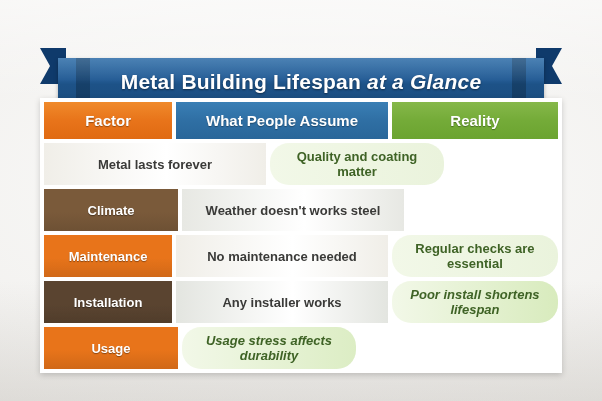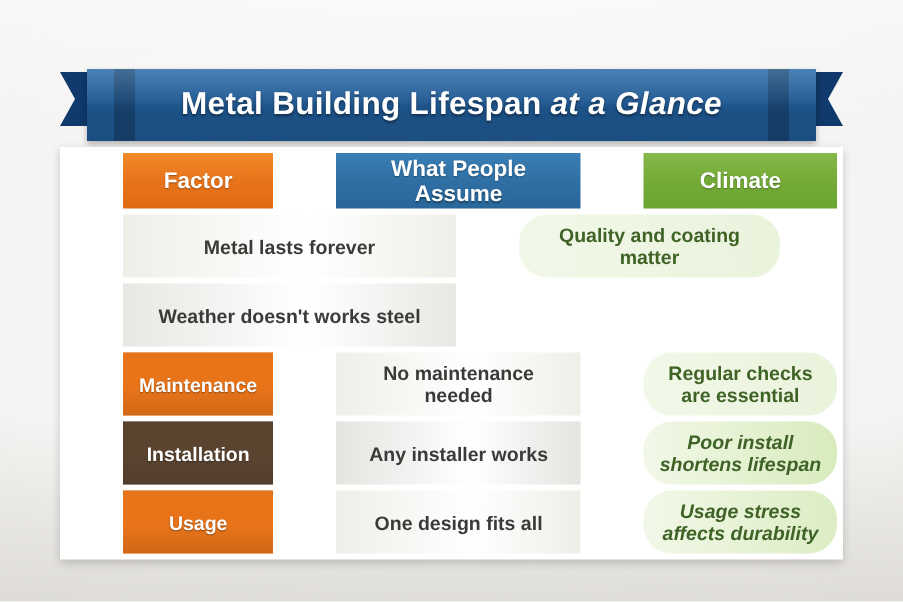--- a/index.html
+++ b/index.html
@@ -51,21 +51,21 @@
     clip-path: polygon(0 0, 100% 0, 100% 100%, 0 100%, 10px 50%);
   }
   .banner-tail.right {
     right: 0;
     clip-path: polygon(0 0, 100% 0, calc(100% - 10px) 50%, 100% 100%, 0 100%);
   }
   .banner-main {
     position: absolute;
     left: 18px;
     right: 18px;
-    top: 4px;
+    top: 16px;
     height: 48px;
     background: linear-gradient(to bottom, #2e6da8 0%, #245c95 45%, #1d5287 55%, #1b4d80 100%);
     box-shadow: 0 2px 4px rgba(0,0,0,0.28);
     display: flex;
     align-items: center;
     justify-content: center;
   }
   .banner-main:after {
     content: "";
     position: absolute;
@@ -115,21 +115,20 @@
   }
   .row:last-child { margin-bottom: 0; }
 
   .cell {
     box-sizing: border-box;
     display: flex;
     align-items: center;
     justify-content: center;
     text-align: center;
     padding: 0 8px;
-    margin-left: 38px;
   }
   .c-factor  { width: 134px; }
   .c-assume  { width: 222px; }
   .c-reality { width: 174px; }
 
   
   .row-head .cell {
     height: 37px;
     color: #ffffff;
     font-weight: bold;
@@ -181,44 +180,44 @@
       <div class="banner-notch r"></div>
       <div class="banner-title"><span>Metal Building Lifespan </span><span class="ital">at a Glance</span></div>
     </div>
   </div>
 
   <div class="table">
 
     <div class="row row-head">
       <div class="cell c-factor h-factor">Factor</div>
       <div class="cell c-assume h-assume">What People Assume</div>
-      <div class="cell c-reality h-reality">Climate</div>
+      <div class="cell c-reality h-reality">Reality</div>
     </div>
 
     <div class="row row-body">
       <div class="cell c-assume b-assume" style="background: linear-gradient(to right, rgb(240, 238, 232), rgb(255, 255, 255) 55%, rgb(240, 238, 232));">Metal lasts forever</div>
       <div class="cell c-reality b-reality" style="background: linear-gradient(to right, rgb(242, 248, 232), rgb(234, 243, 220));">Quality and coating matter</div>
     </div>
 
     <div class="row row-body alt">
+      <div class="cell c-factor b-factor" style="background: linear-gradient(rgb(122, 90, 58) 0%, rgb(122, 90, 58) 55%, rgba(0, 0, 0, 0.1) 100%), rgb(122, 90, 58);">Climate</div>
       <div class="cell c-assume b-assume" style="background: linear-gradient(to right, rgb(231, 232, 227), rgb(255, 255, 255) 55%, rgb(231, 232, 227));">Weather doesn't works steel</div>
     </div>
 
     <div class="row row-body">
       <div class="cell c-factor b-factor" style="background: linear-gradient(rgb(232, 116, 26) 0%, rgb(232, 116, 26) 55%, rgba(0, 0, 0, 0.1) 100%), rgb(232, 116, 26);">Maintenance</div>
       <div class="cell c-assume b-assume" style="background: linear-gradient(to right, rgb(240, 238, 232), rgb(255, 255, 255) 55%, rgb(240, 238, 232));">No maintenance needed</div>
       <div class="cell c-reality b-reality" style="background: linear-gradient(to right, rgb(242, 248, 232), rgb(234, 243, 220));">Regular checks are essential</div>
     </div>
 
     <div class="row row-body alt">
       <div class="cell c-factor b-factor" style="background: linear-gradient(rgb(90, 68, 48) 0%, rgb(90, 68, 48) 55%, rgba(0, 0, 0, 0.1) 100%), rgb(90, 68, 48);">Installation</div>
       <div class="cell c-assume b-assume" style="background: linear-gradient(to right, rgb(227, 229, 224), rgb(255, 255, 255) 55%, rgb(227, 229, 224));">Any installer works</div>
       <div class="cell c-reality b-reality" style="background: linear-gradient(to right, rgb(242, 248, 232), rgb(216, 235, 189));">Poor install shortens lifespan</div>
     </div>
 
     <div class="row row-body alt">
       <div class="cell c-factor b-factor" style="background: linear-gradient(rgb(232, 116, 26) 0%, rgb(232, 116, 26) 55%, rgba(0, 0, 0, 0.1) 100%), rgb(232, 116, 26);">Usage</div>
-      <div class="cell c-assume b-assume" style="background: linear-gradient(to right, rgb(238, 238, 233), rgb(255, 255, 255) 55%, rgb(238, 238, 233));">One design fits all</div>
       <div class="cell c-reality b-reality" style="background: linear-gradient(to right, rgb(242, 248, 232), rgb(220, 237, 196));">Usage stress affects durability</div>
     </div>
 
   </div>
 </div>
 
 </body></html>

